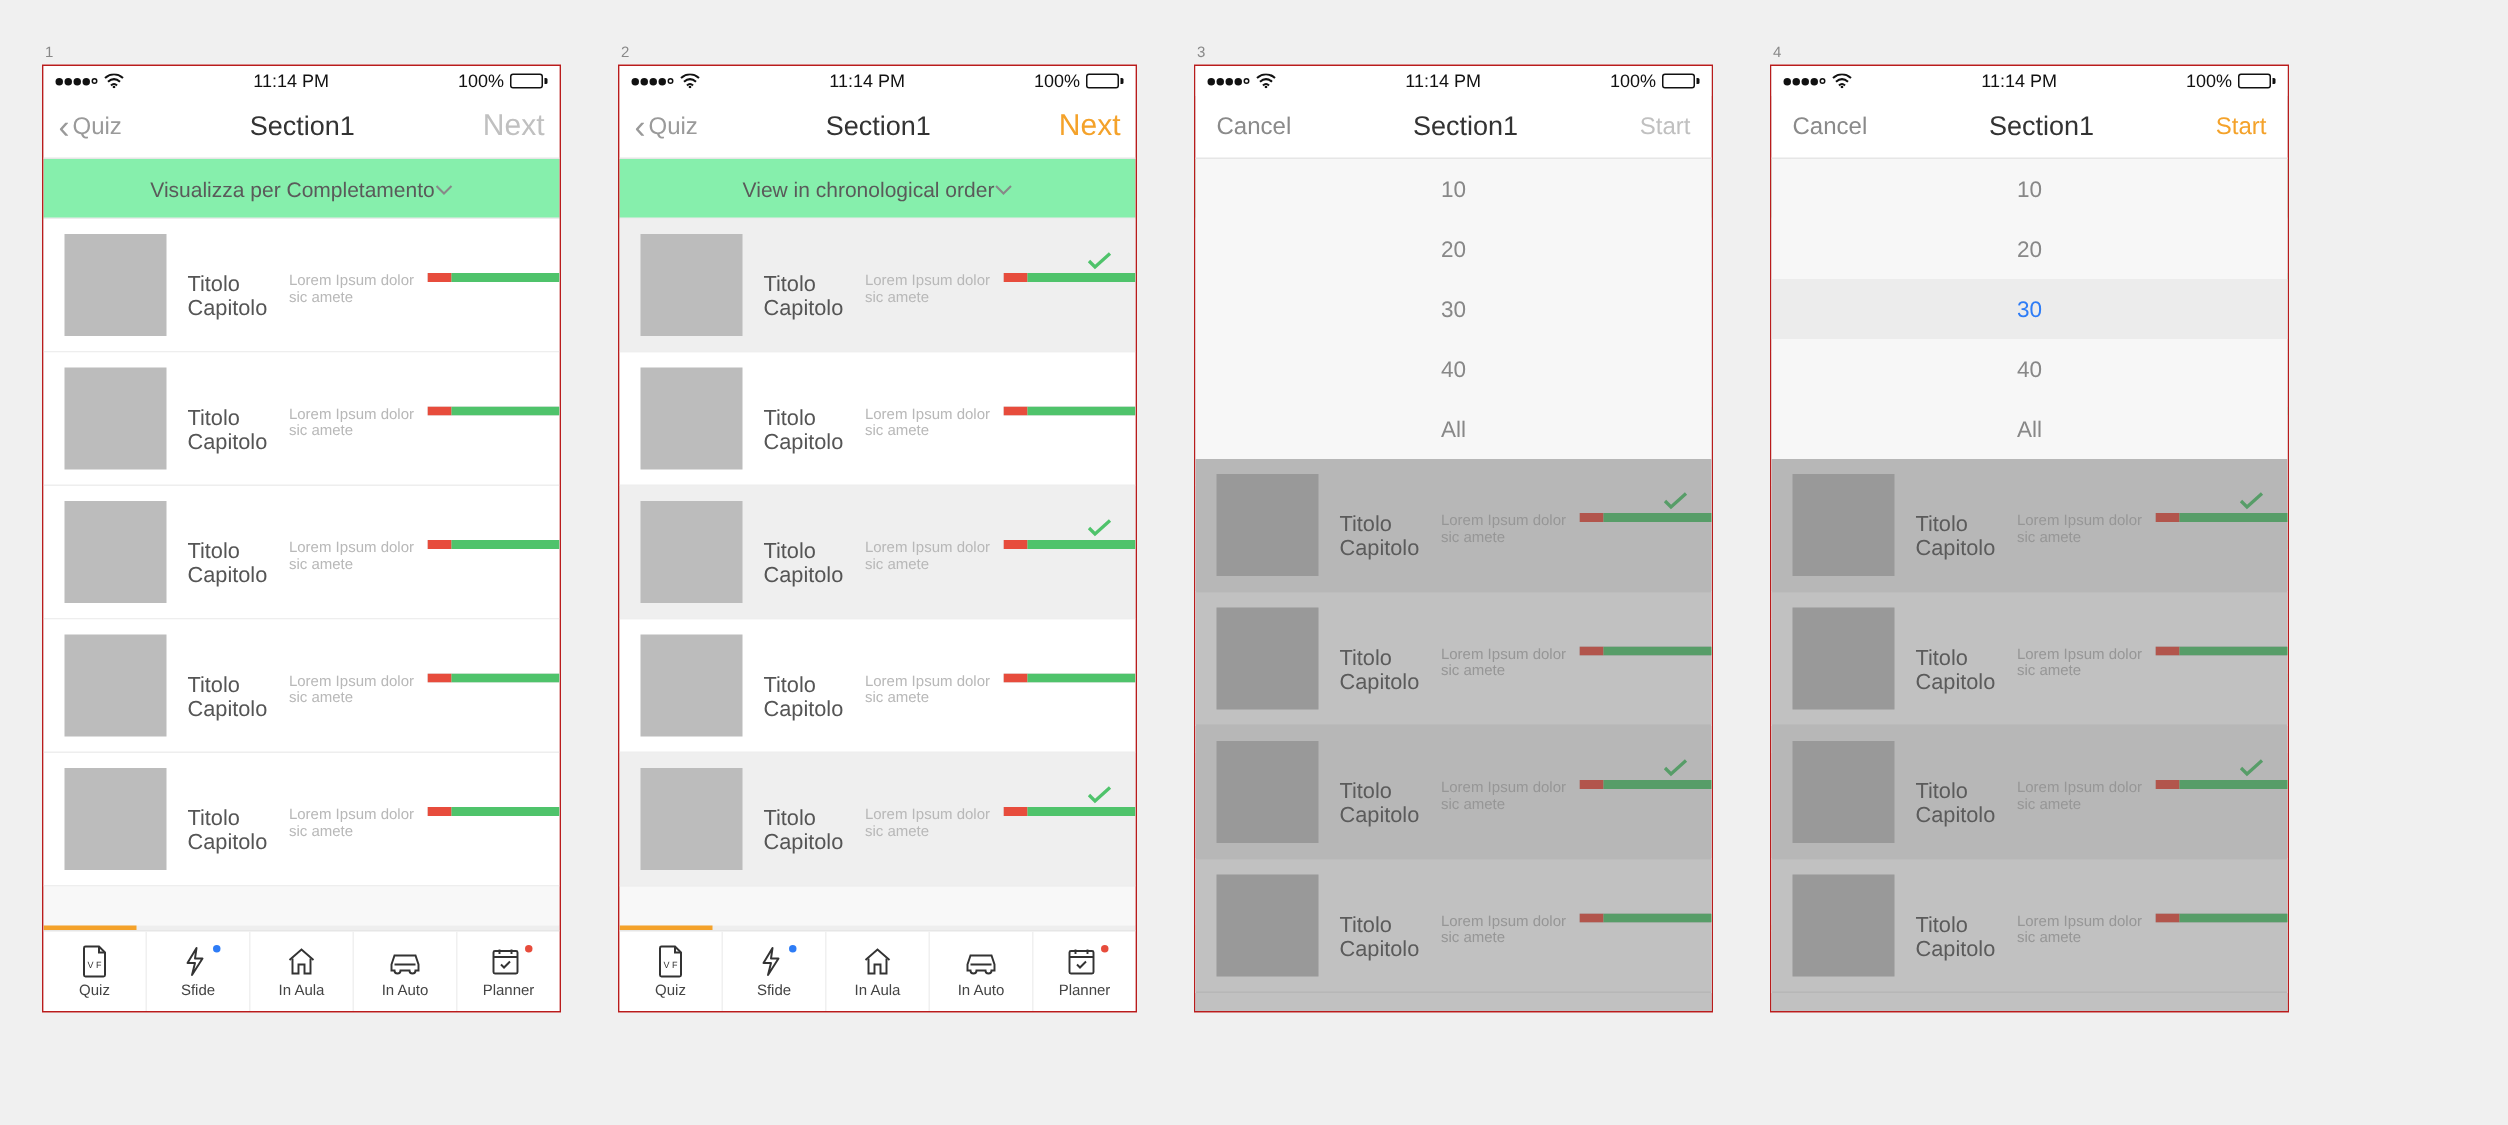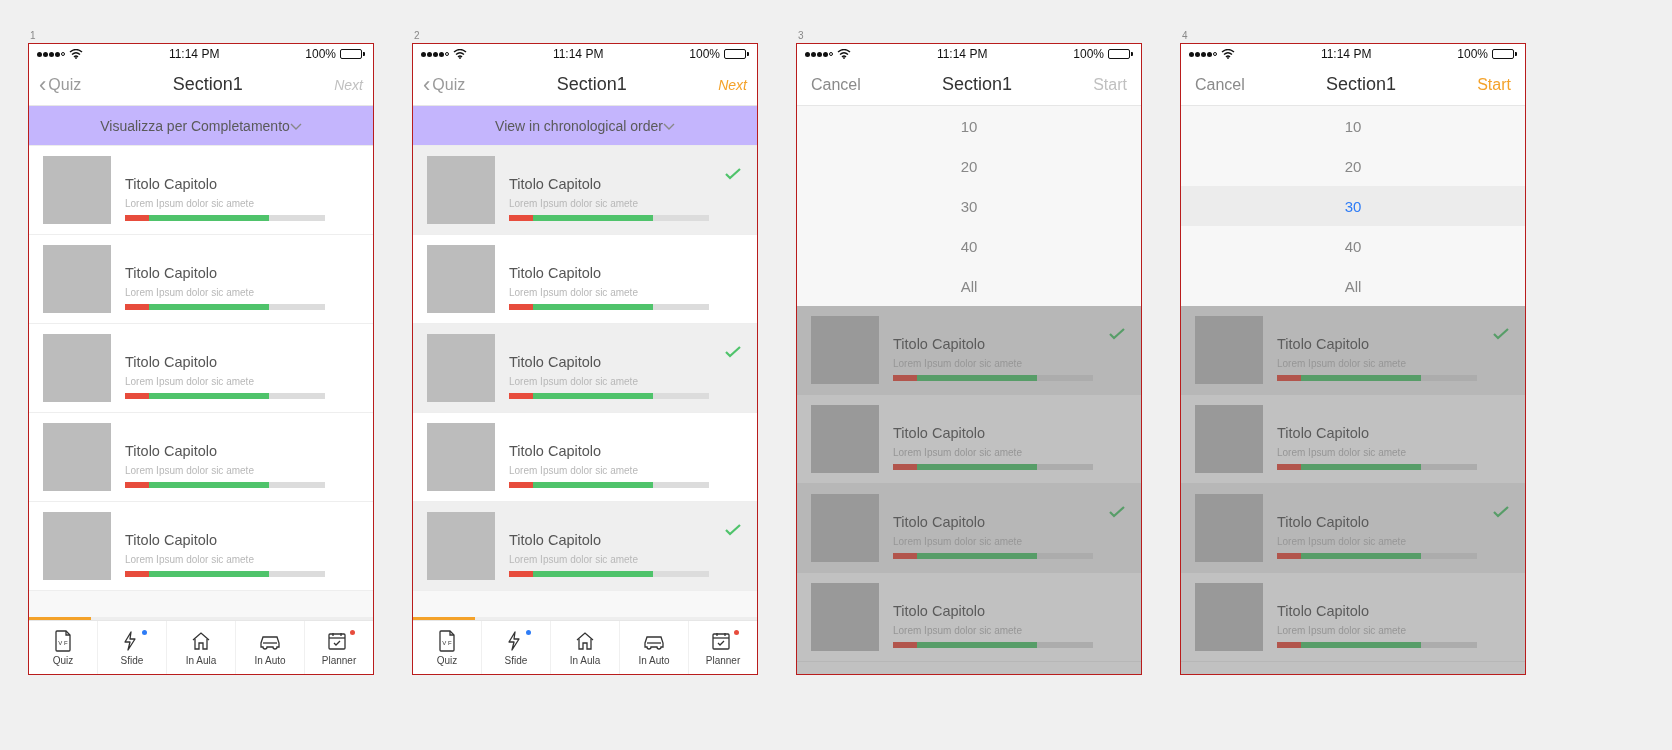--- a/index.html
+++ b/index.html
@@ -50,34 +50,34 @@
     display: flex;
     align-items: center;
     justify-content: space-between;
     border-bottom: 1px solid #e6e6e6;
     padding: 0 10px;
     background: #fff;
   }
   .nav .back { display: flex; align-items: center; color: #9a9a9a; font-size: 16px; gap: 2px; }
   .nav .back .chev { font-size: 22px; line-height: 1; }
   .nav .title { font-size: 18px; color: #333; }
-  .nav .action { font-size: 14px; font-style: italic; }
+  .nav .action { font-size: 20px; }
   .nav .action.disabled { color: #c0c0c0; }
   .nav .action.enabled { color: #f4a22a; }
 
   
   .filter {
     height: 40px;
     display: flex;
     align-items: center;
     justify-content: center;
     color: #5a5a5a;
     font-size: 14px;
     border-bottom: 1px solid #ececec;
-    background: #c4b5fd;
+    background: #86efac;
   }
 
   
   .list-area {
     flex: 1;
     overflow: hidden;
     background: #f8f8f8;
     position: relative;
   }
   .row {
@@ -85,21 +85,21 @@
     align-items: center;
     gap: 14px;
     padding: 10px 14px;
     background: #fff;
     border-bottom: 1px solid #eee;
     margin: 0 0 0 0;
     position: relative;
   }
   .row.selected { background: #efefef; }
   .thumb { width: 68px; height: 68px; background: #bcbcbc; flex-shrink: 0; }
-  .row-body { flex: 1; display: flex; flex-direction: column; gap: 6px; margin-top: 16px; }
+  .row-body { flex: 1; display: flex; gap: 6px; margin-top: 16px; }
   .row-title { font-size: 14.5px; color: #555; }
   .row-sub { font-size: 10px; color: #b8b8b8; }
   .progress {
     width: 200px; height: 6px; background: #dcdcdc; display: flex; overflow: hidden;
   }
   .progress .red { background: #e74c3c; }
   .progress .green { background: #4fc36b; }
   .check { color: #4fc36b; font-size: 18px; position: absolute; right: 16px; top: 18px; }
 
   

